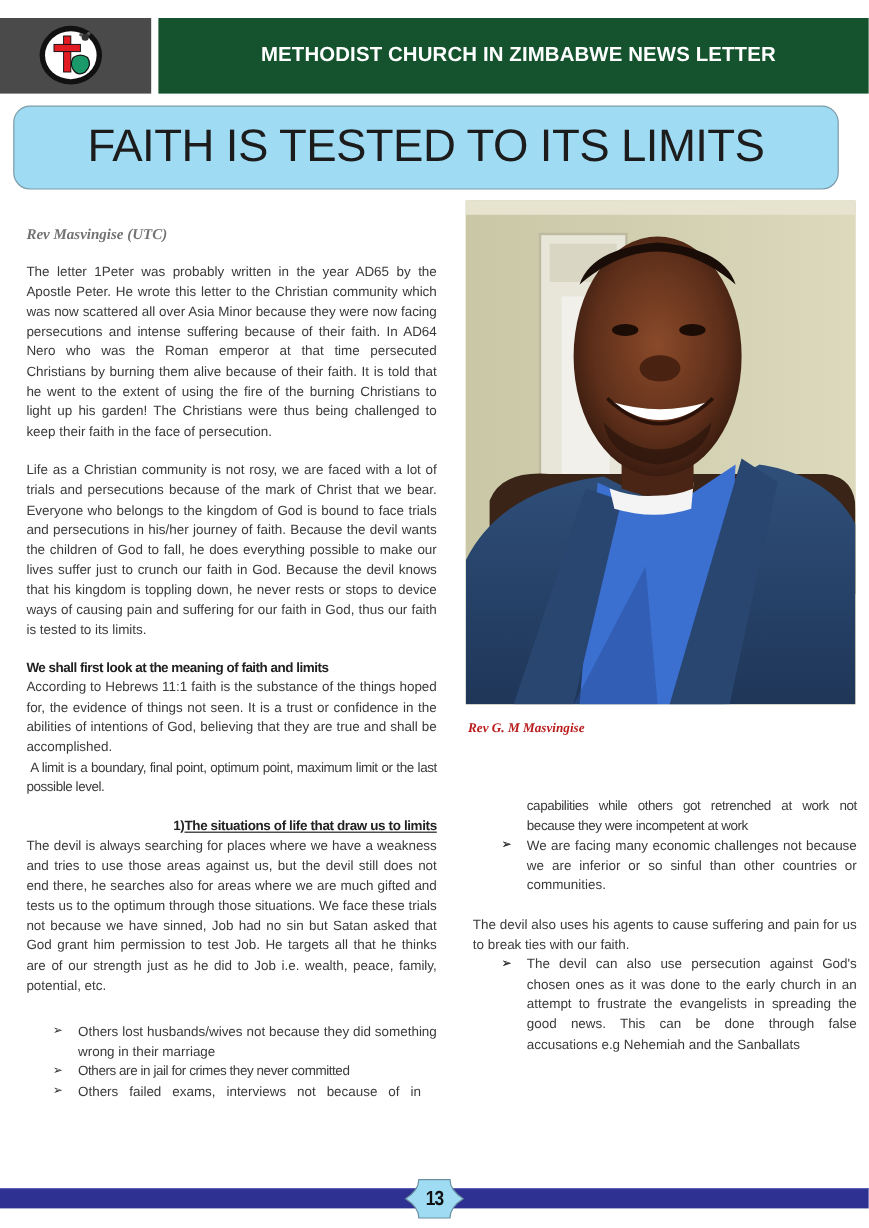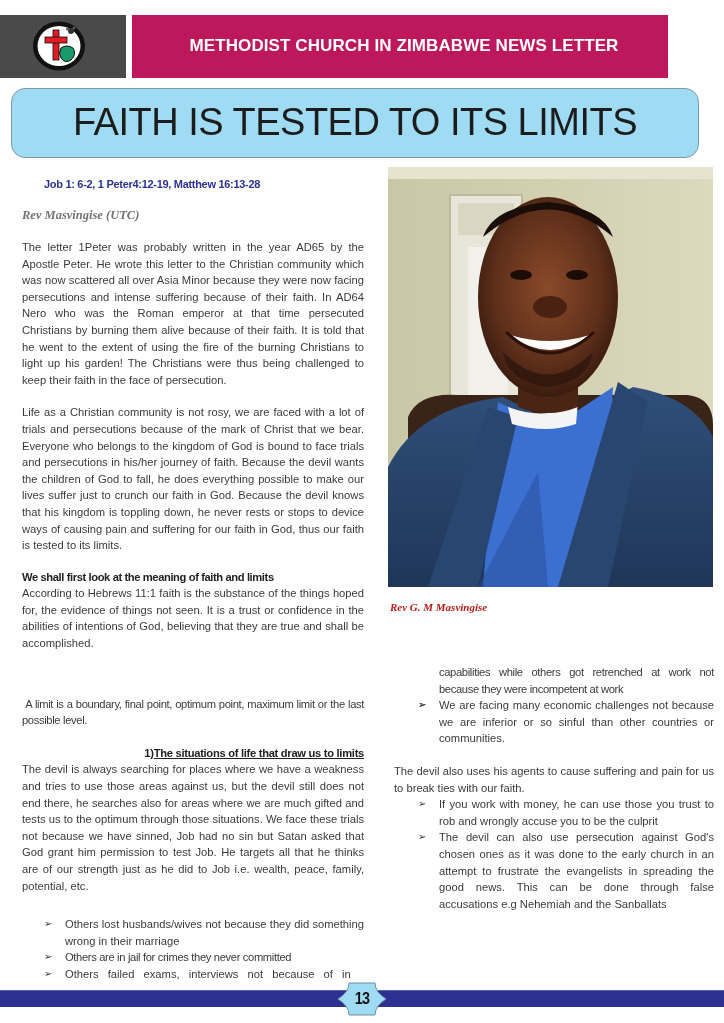--- a/index.html
+++ b/index.html
@@ -2,40 +2,40 @@
 <html><head>
 <meta charset="utf-8">
 <style>
   * { box-sizing: border-box; margin: 0; padding: 0; }
   html, body { width: 724px; height: 1023px; background: #ffffff; overflow: hidden; }
   body { position: relative; font-family: "Liberation Sans", sans-serif; color: #333333; }
 
   
   .hdr-logo-box { position: absolute; left: 0; top: 15px; width: 126px; height: 63px; background: #4a4a4a; }
   .logo { position: absolute; left: 31px; top: 5px; width: 56px; height: 52px; }
-  .hdr-red { position: absolute; left: 132px; top: 15px; width: 536px; height: 63px; background: #be185d; }
+  .hdr-red { position: absolute; left: 132px; top: 15px; width: 592px; height: 63px; background: #14532d; }
   .hdr-title { position: absolute; left: 0; right: 0; top: 21px; text-align: center; color: #ffffff;
     font-family: "Liberation Sans", sans-serif; font-weight: bold; font-size: 17px; letter-spacing: 0.1px;
     padding-left: 8px; }
 
   
   .title-box { position: absolute; left: 11px; top: 88px; width: 688px; height: 70px;
     background: #9fdcf4; border: 1.5px solid #7a9aa8; border-radius: 14px; }
   .title-text { position: absolute; left: 0; right: 0; top: 12px; text-align: center;
     font-family: "Liberation Sans", sans-serif; font-size: 38px; color: #1c1c1c; letter-spacing: -0.5px; }
 
   
   .col-left { position: absolute; left: 22px; top: 176px; width: 342px; font-size: 11.2px; line-height: 16.6px; color: #3a3a3a; }
   .scripture { font-weight: bold; color: #2e3192; font-size: 11px; padding-left: 22px; letter-spacing: -0.3px; height: 20px; }
   .byline { font-family: "Liberation Serif", serif; font-style: italic; font-weight: bold; font-size: 12.5px; color: #737373;
     margin-top: 11px; height: 18px; }
   .para { text-align: justify; }
   .gap { height: 16px; }
   .heading-b { font-weight: bold; color: #222; letter-spacing: -0.4px; }
-  .tight { letter-spacing: -0.35px; margin-top: 44px; }
+  .tight { letter-spacing: -0.35px; }
   .numbered { font-weight: bold; color: #222; padding-left: 22px; margin-top: 16px; letter-spacing: -0.3px; text-align: right; }
   .numbered .num { display: inline-block; width: 22px; }
   .numbered .u { text-decoration: underline; }
   ul.arrows { list-style: none; }
   ul.arrows li { position: relative; padding-left: 43px; text-align: justify; }
   ul.arrows li .arrow { position: absolute; left: 22px; top: 0; font-size: 10px; color: #333; }
 
   
   .photo { position: absolute; left: 388px; top: 167px; width: 325px; height: 420px; overflow: hidden;
     background: #d8d4b4; }
@@ -73,21 +73,20 @@
 </div>
 <div class="hdr-red">
   <div class="hdr-title">METHODIST CHURCH IN ZIMBABWE NEWS LETTER</div>
 </div>
 
 <div class="title-box">
   <div class="title-text">FAITH IS TESTED TO ITS LIMITS</div>
 </div>
 
 <div class="col-left">
-  <div class="scripture">Job 1: 6-2, 1 Peter4:12-19, Matthew 16:13-28</div>
   <div class="byline">Rev Masvingise (UTC)</div>
   <div class="gap" style="height:14px"></div>
   <p class="para">The letter 1Peter was probably written in the year AD65 by the Apostle Peter. He wrote this letter to the Christian community which was now scattered all over Asia Minor because they were now facing persecutions and intense suffering because of their faith. In AD64 Nero who was the Roman emperor at that time persecuted Christians by burning them alive because of their faith. It is told that he went to the extent of using the fire of the burning Christians to light up his garden! The Christians were thus being challenged to keep their faith in the face of persecution.</p>
   <div class="gap"></div>
   <p class="para">Life as a Christian community is not rosy, we are faced with a lot of trials and persecutions because of the mark of Christ that we bear. Everyone who belongs to the kingdom of God is bound to face trials and persecutions in his/her journey of faith. Because the devil wants the children of God to fall, he does everything possible to make our lives suffer just to crunch our faith in God. Because the devil knows that his kingdom is toppling down, he never rests or stops to device ways of causing pain and suffering for our faith in God, thus our faith is tested to its limits.</p>
   <div class="gap" style="height:15px"></div>
   <div class="heading-b">We shall first look at the meaning of faith and limits</div>
   <p class="para">According to Hebrews 11:1 faith is the substance of the things hoped for, the evidence of things not seen. It is a trust or confidence in the abilities of intentions of God, believing that they are true and shall be accomplished.</p>
   <p class="para tight" style="white-space:pre-wrap"> A limit is a boundary, final point, optimum point, maximum limit or the last possible level.</p>
   <div class="numbered">
@@ -158,21 +157,21 @@
 
 <div class="col-right">
   <p class="indent-cont">capabilities while others got retrenched at work not because they were incompetent at work</p>
   <ul class="arrows">
     <li><span class="arrow">➢</span></li>
     <li><span class="arrow">➢</span><span>We are facing many economic challenges not because we are inferior or so sinful than other countries or communities.</span></li>
   </ul>
   <div class="gap"></div>
   <p class="para" style="margin-left:-2px">The devil also uses his agents to cause suffering and pain for us to break ties with our faith.</p>
   <ul class="arrows deep">
-    <li><span class="arrow">➢</span><span>If you work with money, he can use those you trust to rob and wrongly accuse you to be the culprit</span></li>
+    <li><span class="arrow">➢</span></li>
     <li><span class="arrow">➢</span><span>The devil can also use persecution against God's chosen ones as it was done to the early church  in an attempt to frustrate the evangelists in spreading the good news. This can be done through false accusations e.g Nehemiah and the Sanballats</span></li>
   </ul>
 </div>
 
 <div class="footer-bar"></div>
 <svg class="page-badge" viewBox="0 0 50 34">
   <path d="M12 1 L38 1 Q38 10 49 17 Q38 24 38 33 L12 33 Q12 24 1 17 Q12 10 12 1 Z" fill="#9fdcf4" stroke="#6a8fa0" stroke-width="1"></path>
 </svg>
 <div class="page-num">13</div>
 

